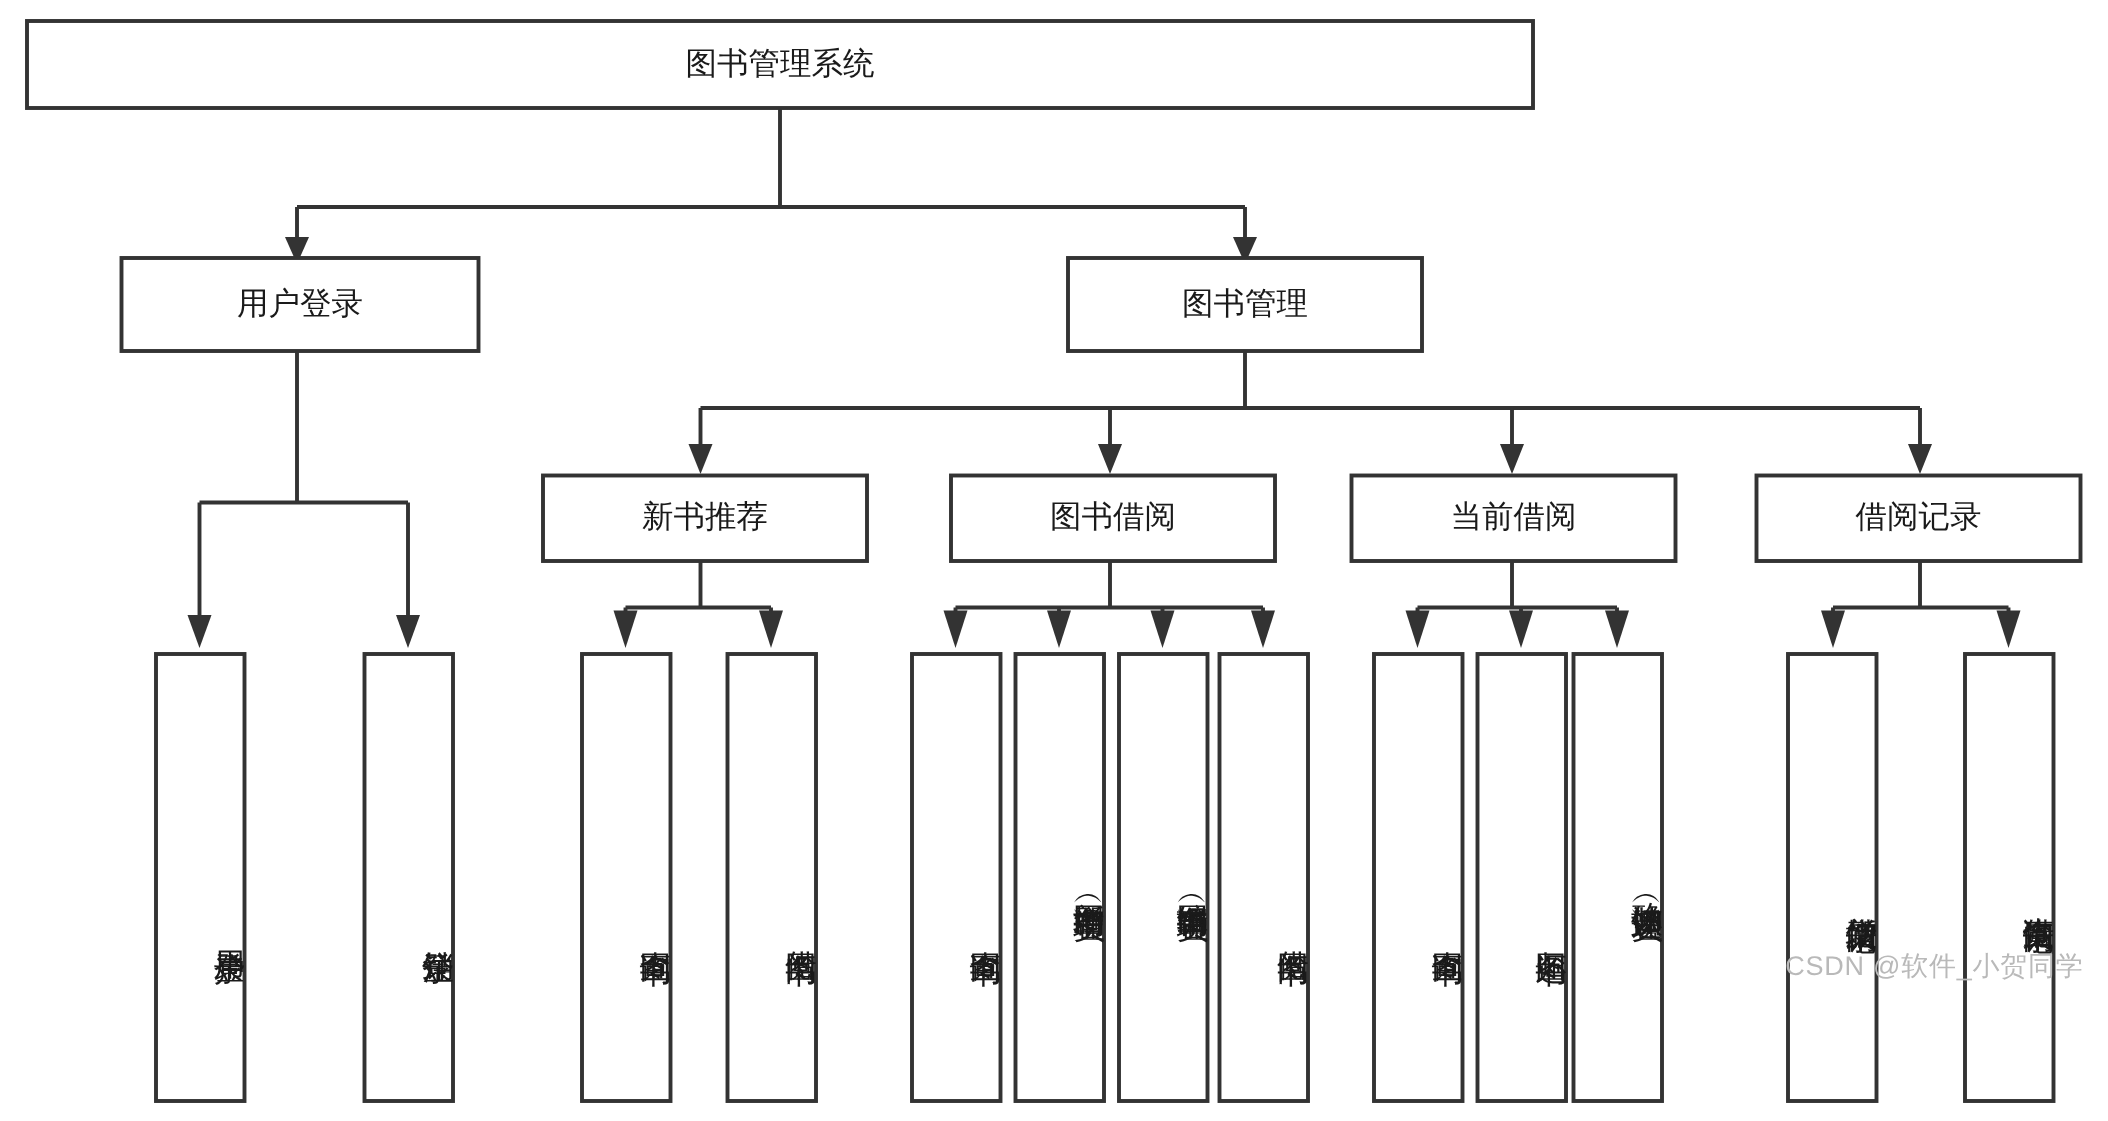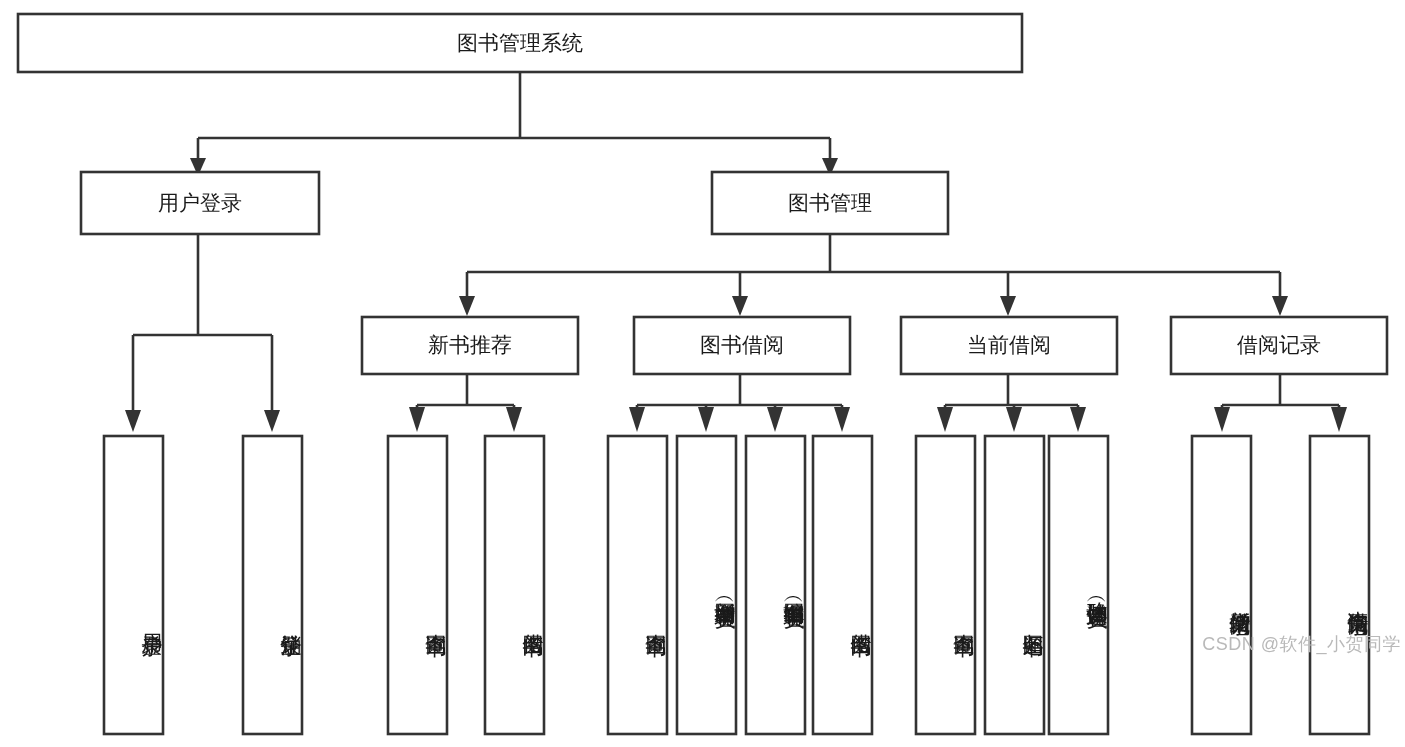--- a/index.html
+++ b/index.html
@@ -60,21 +60,21 @@
     letter-spacing: 1px;
     white-space: nowrap;
     text-align: center;
     display: flex;
     align-items: flex-start;
     justify-content: center;
     pointer-events: none;
   }
   .watermark {
     position: absolute;
-    right: 4px;
+    right: 16px;
     bottom: 4px;
     font-family: "Liberation Sans", "DejaVu Sans", sans-serif;
     font-size: 18px;
     color: #b9b9b9;
     white-space: nowrap;
     letter-spacing: 0.5px;
   }
 </style>
 </head>
 <body>

